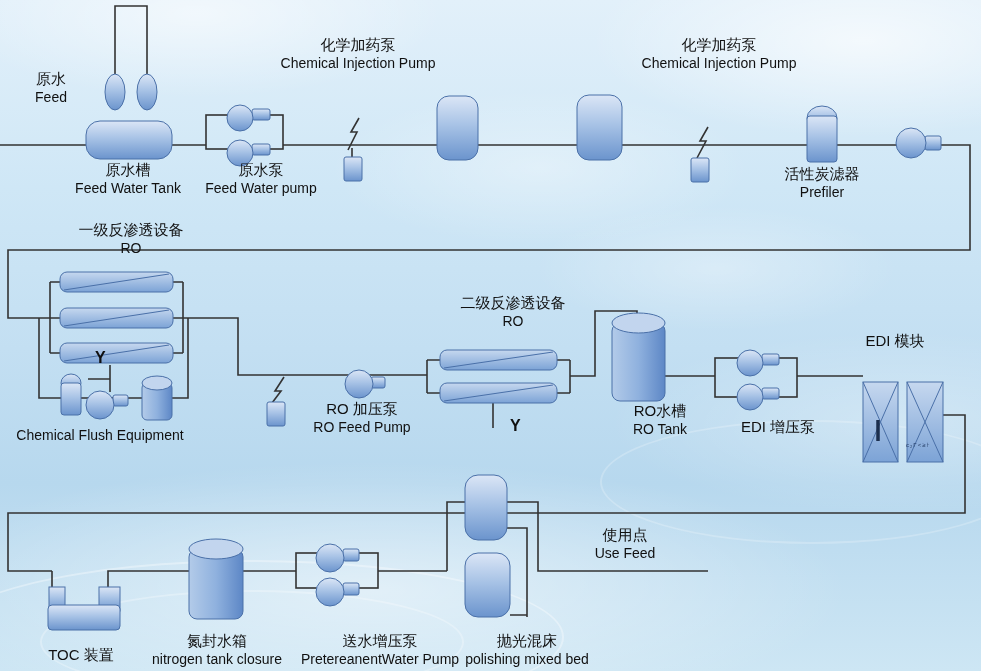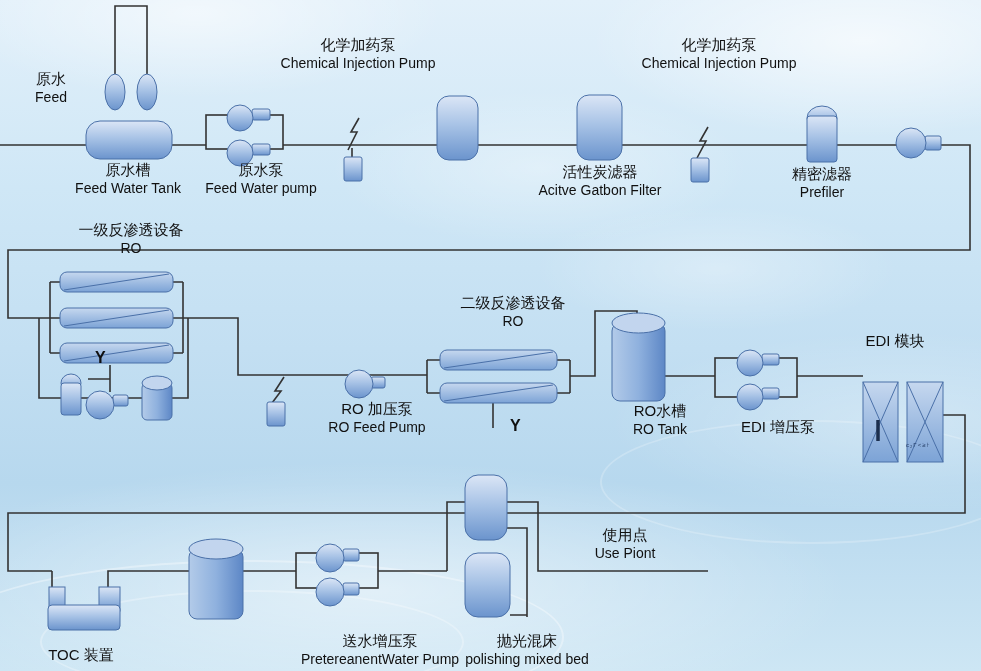--- a/index.html
+++ b/index.html
@@ -183,58 +183,59 @@
     <div class="en">Feed Water Tank</div>
   </div>
   <div class="lbl" style="left:358px;top:36px">
     <div class="zh">化学加药泵</div>
     <div class="en">Chemical Injection Pump</div>
   </div>
   <div class="lbl" style="left:719px;top:36px">
     <div class="zh">化学加药泵</div>
     <div class="en">Chemical Injection Pump</div>
   </div>
-  <div class="lbl" style="left:600px;top:163px">
+  <div class="lbl" style="left:822px;top:165px">
     <div class="zh">活性炭滤器</div>
-    <div class="en">Acitve Gatbon Filter</div>
-  </div>
-  <div class="lbl" style="left:822px;top:165px">
-    <div class="zh">精密滤器</div>
     <div class="en">Prefiler</div>
   </div>
   <div class="lbl" style="left:131px;top:221px">
     <div class="zh">一级反渗透设备</div>
     <div class="en">RO</div>
   </div>
   <div class="lbl" style="left:100px;top:426px">
-  </div>
-  <div class="lbl" style="left:377px;top:400px">
+    <div class="en">Chemical Flush Equipment</div>
+  </div>
+  <div class="lbl" style="left:362px;top:400px">
     <div class="zh">RO 加压泵</div>
     <div class="en">RO Feed Pump</div>
   </div>
   <div class="lbl" style="left:513px;top:294px">
     <div class="zh">二级反渗透设备</div>
     <div class="en">RO</div>
   </div>
   <div class="lbl" style="left:660px;top:402px">
     <div class="zh">RO水槽</div>
     <div class="en">RO Tank</div>
   </div>
   <div class="lbl" style="left:778px;top:418px">
     <div class="zh">EDI 增压泵</div>
   </div>
   <div class="lbl" style="left:895px;top:332px">
     <div class="zh">EDI 模块</div>
   </div>
   <div class="lbl" style="left:625px;top:526px">
     <div class="zh">使用点</div>
-    <div class="en">Use Piont</div>
+    <div class="en">Use Feed</div>
   </div>
   <div class="lbl" style="left:81px;top:646px">
     <div class="zh">TOC 装置</div>
+  </div>
+  <div class="lbl" style="left:217px;top:632px">
+    <div class="zh">氮封水箱</div>
+    <div class="en">nitrogen tank closure</div>
   </div>
   <div class="lbl" style="left:527px;top:632px">
     <div class="zh">抛光混床</div>
     <div class="en">polishing mixed bed</div>
   </div>
   <div class="lbl" style="left:380px;top:632px">
     <div class="zh">送水增压泵</div>
     <div class="en">PretereanentWater Pump</div>
   </div>
   <div class="ysym" style="left:95px;top:349px">Y</div>

